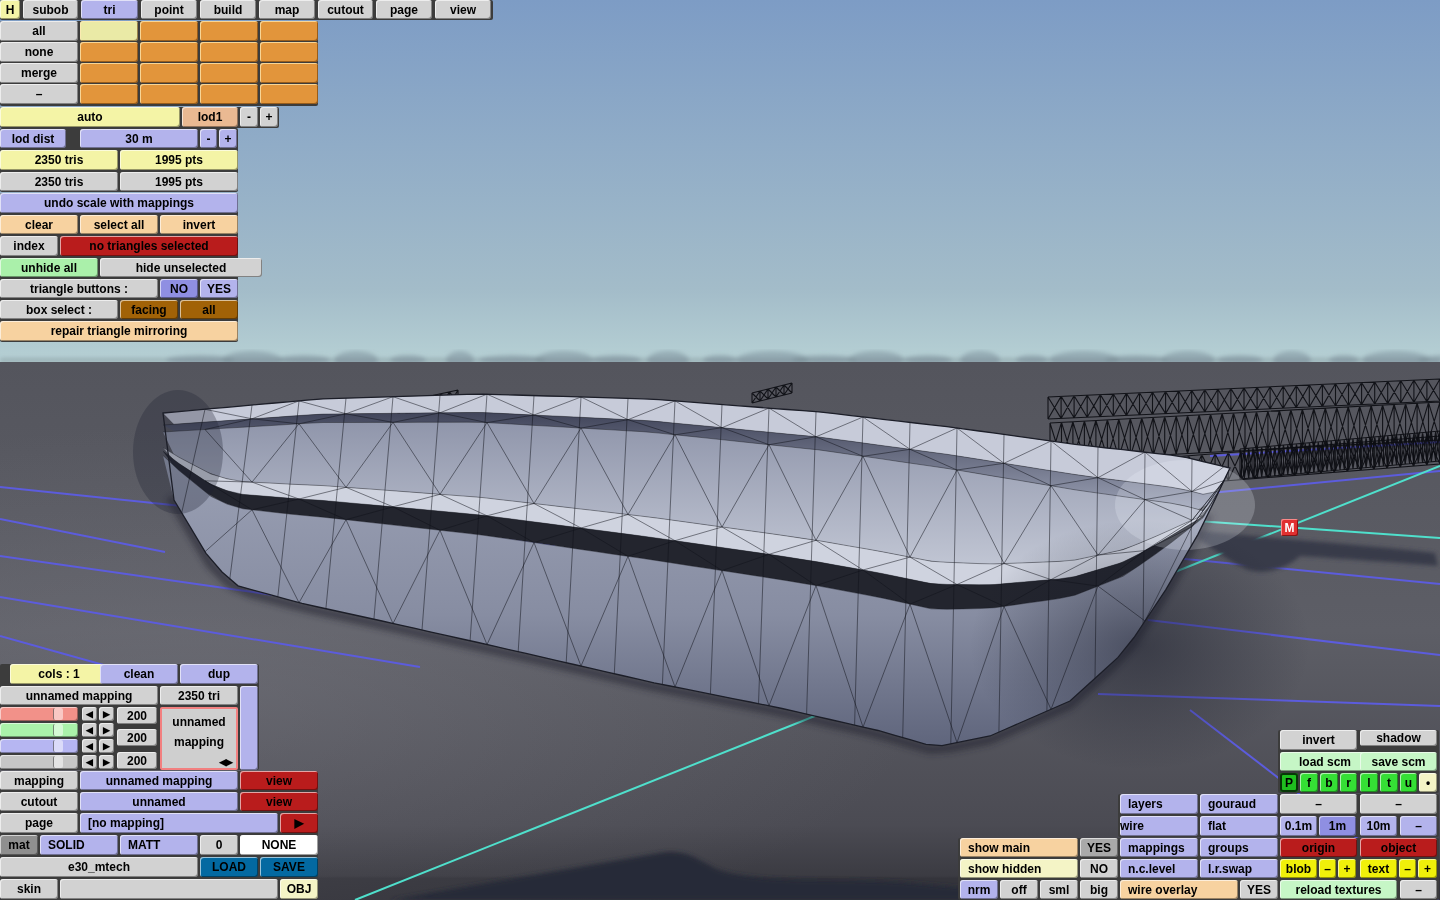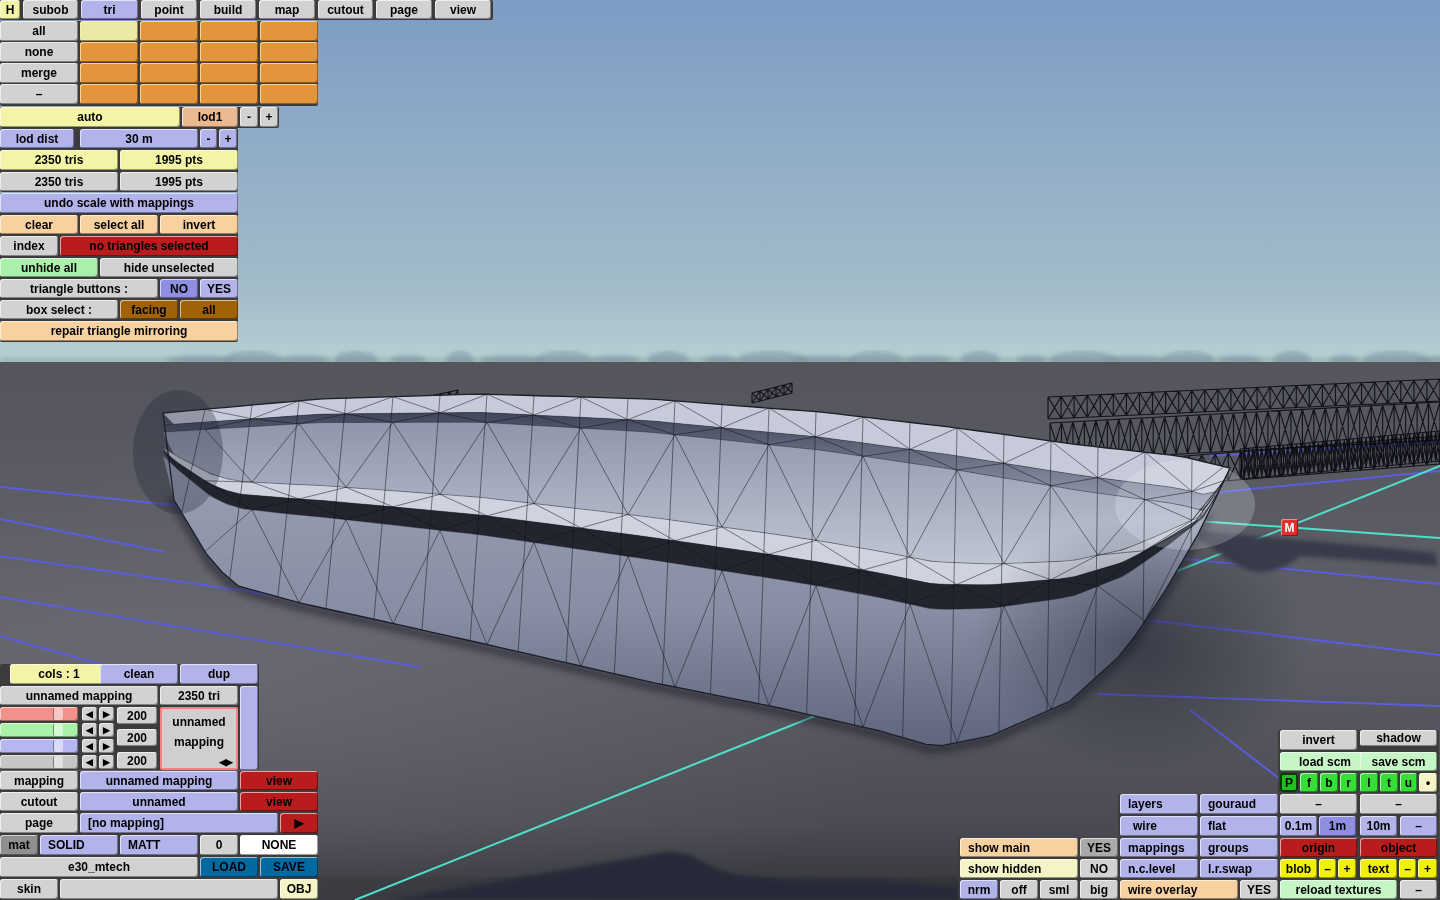--- a/index.html
+++ b/index.html
@@ -194,38 +194,38 @@
   <div class="b gray" style="left:0;top:42px;width:78px;height:20px">none</div>
   <div class="b gray" style="left:0;top:63px;width:78px;height:20px">merge</div>
   <div class="b gray" style="left:0;top:84px;width:78px;height:20px">–</div>
   <div id="ogrid"></div>
 
   <div class="b yellow" style="left:0;top:107px;width:180px;height:20px">auto</div>
   <div class="b tan" style="left:182px;top:107px;width:56px;height:20px">lod1</div>
   <div class="b gray" style="left:240px;top:107px;width:18px;height:20px">-</div>
   <div class="b gray" style="left:260px;top:107px;width:18px;height:20px">+</div>
 
-  <div class="b purple" style="left:0;top:129px;width:74px;height:19px">lod dist</div>
+  <div class="b purple" style="left:0;top:129px;width:66px;height:19px">lod dist</div>
   <div class="b purple" style="left:80px;top:129px;width:118px;height:19px">30 m</div>
   <div class="b purple" style="left:200px;top:129px;width:17px;height:19px">-</div>
   <div class="b purple" style="left:219px;top:129px;width:18px;height:19px">+</div>
 
   <div class="b yellow" style="left:0;top:150px;width:118px;height:20px">2350 tris</div>
   <div class="b yellow" style="left:120px;top:150px;width:118px;height:20px">1995 pts</div>
   <div class="b gray" style="left:0;top:172px;width:118px;height:19px">2350 tris</div>
   <div class="b gray" style="left:120px;top:172px;width:118px;height:19px">1995 pts</div>
 
   <div class="b purple" style="left:0;top:193px;width:238px;height:20px">undo scale with mappings</div>
   <div class="b peach" style="left:0;top:215px;width:78px;height:19px">clear</div>
   <div class="b peach" style="left:80px;top:215px;width:78px;height:19px">select all</div>
   <div class="b peach" style="left:160px;top:215px;width:78px;height:19px">invert</div>
   <div class="b gray" style="left:0;top:236px;width:58px;height:20px">index</div>
   <div class="b cyan" style="left:60px;top:236px;width:178px;height:20px">no triangles selected</div>
   <div class="b green" style="left:0;top:258px;width:98px;height:19px">unhide all</div>
-  <div class="b gray" style="left:100px;top:258px;width:138px;height:19px">hide unselected</div>
+  <div class="b gray" style="left:100px;top:258px;width:162px;height:19px">hide unselected</div>
   <div class="b gray" style="left:0;top:279px;width:158px;height:19px">triangle buttons :</div>
   <div class="b purpled" style="left:160px;top:279px;width:38px;height:19px">NO</div>
   <div class="b purple" style="left:200px;top:279px;width:38px;height:19px">YES</div>
   <div class="b gray" style="left:0;top:300px;width:118px;height:19px">box select :</div>
   <div class="b orange" style="left:120px;top:300px;width:58px;height:19px">facing</div>
   <div class="b orange" style="left:180px;top:300px;width:58px;height:19px">all</div>
   <div class="b peach" style="left:0;top:321px;width:238px;height:20px">repair triangle mirroring</div>
 
   <div class="b yellow" style="left:10px;top:664px;width:98px;height:20px">cols : 1</div>
   <div class="b purple" style="left:100px;top:664px;width:78px;height:20px">clean</div>
@@ -299,21 +299,21 @@
   <div class="b greenc" style="left:1360px;top:773px;width:18px;height:19px">l</div>
   <div class="b greenc" style="left:1380px;top:773px;width:18px;height:19px">t</div>
   <div class="b greenc" style="left:1400px;top:773px;width:17px;height:19px">u</div>
   <div class="b yellowp" style="left:1419px;top:773px;width:18px;height:19px">•</div>
 
   <div class="b purple" style="left:1120px;top:794px;width:78px;height:20px;justify-content:flex-start;padding-left:8px;box-sizing:border-box">layers</div>
   <div class="b purple" style="left:1200px;top:794px;width:78px;height:20px;justify-content:flex-start;padding-left:8px;box-sizing:border-box">gouraud</div>
   <div class="b gray" style="left:1280px;top:794px;width:77px;height:20px">–</div>
   <div class="b gray" style="left:1360px;top:794px;width:77px;height:20px">–</div>
 
-  <div class="b purple" style="left:1120px;top:816px;width:78px;height:20px;justify-content:flex-start;padding-left:13px;box-sizing:border-box">wire</div>
+  <div class="b purple" style="left:1120px;top:816px;width:78px;height:20px;justify-content:flex-start;padding-left:0;box-sizing:border-box">wire</div>
   <div class="b purple" style="left:1200px;top:816px;width:78px;height:20px;justify-content:flex-start;padding-left:8px;box-sizing:border-box">flat</div>
   <div class="b purple" style="left:1280px;top:816px;width:37px;height:20px">0.1m</div>
   <div class="b purpled" style="left:1319px;top:816px;width:37px;height:20px">1m</div>
   <div class="b purple" style="left:1360px;top:816px;width:37px;height:20px">10m</div>
   <div class="b purple" style="left:1400px;top:816px;width:37px;height:20px">–</div>
 
   <div class="b peach" style="left:960px;top:838px;width:118px;height:19px;justify-content:flex-start;padding-left:8px;box-sizing:border-box">show main</div>
   <div class="b dkgray" style="left:1080px;top:838px;width:38px;height:19px">YES</div>
   <div class="b purple" style="left:1120px;top:838px;width:78px;height:19px;justify-content:flex-start;padding-left:8px;box-sizing:border-box">mappings</div>
   <div class="b purple" style="left:1200px;top:838px;width:78px;height:19px;justify-content:flex-start;padding-left:8px;box-sizing:border-box">groups</div>

